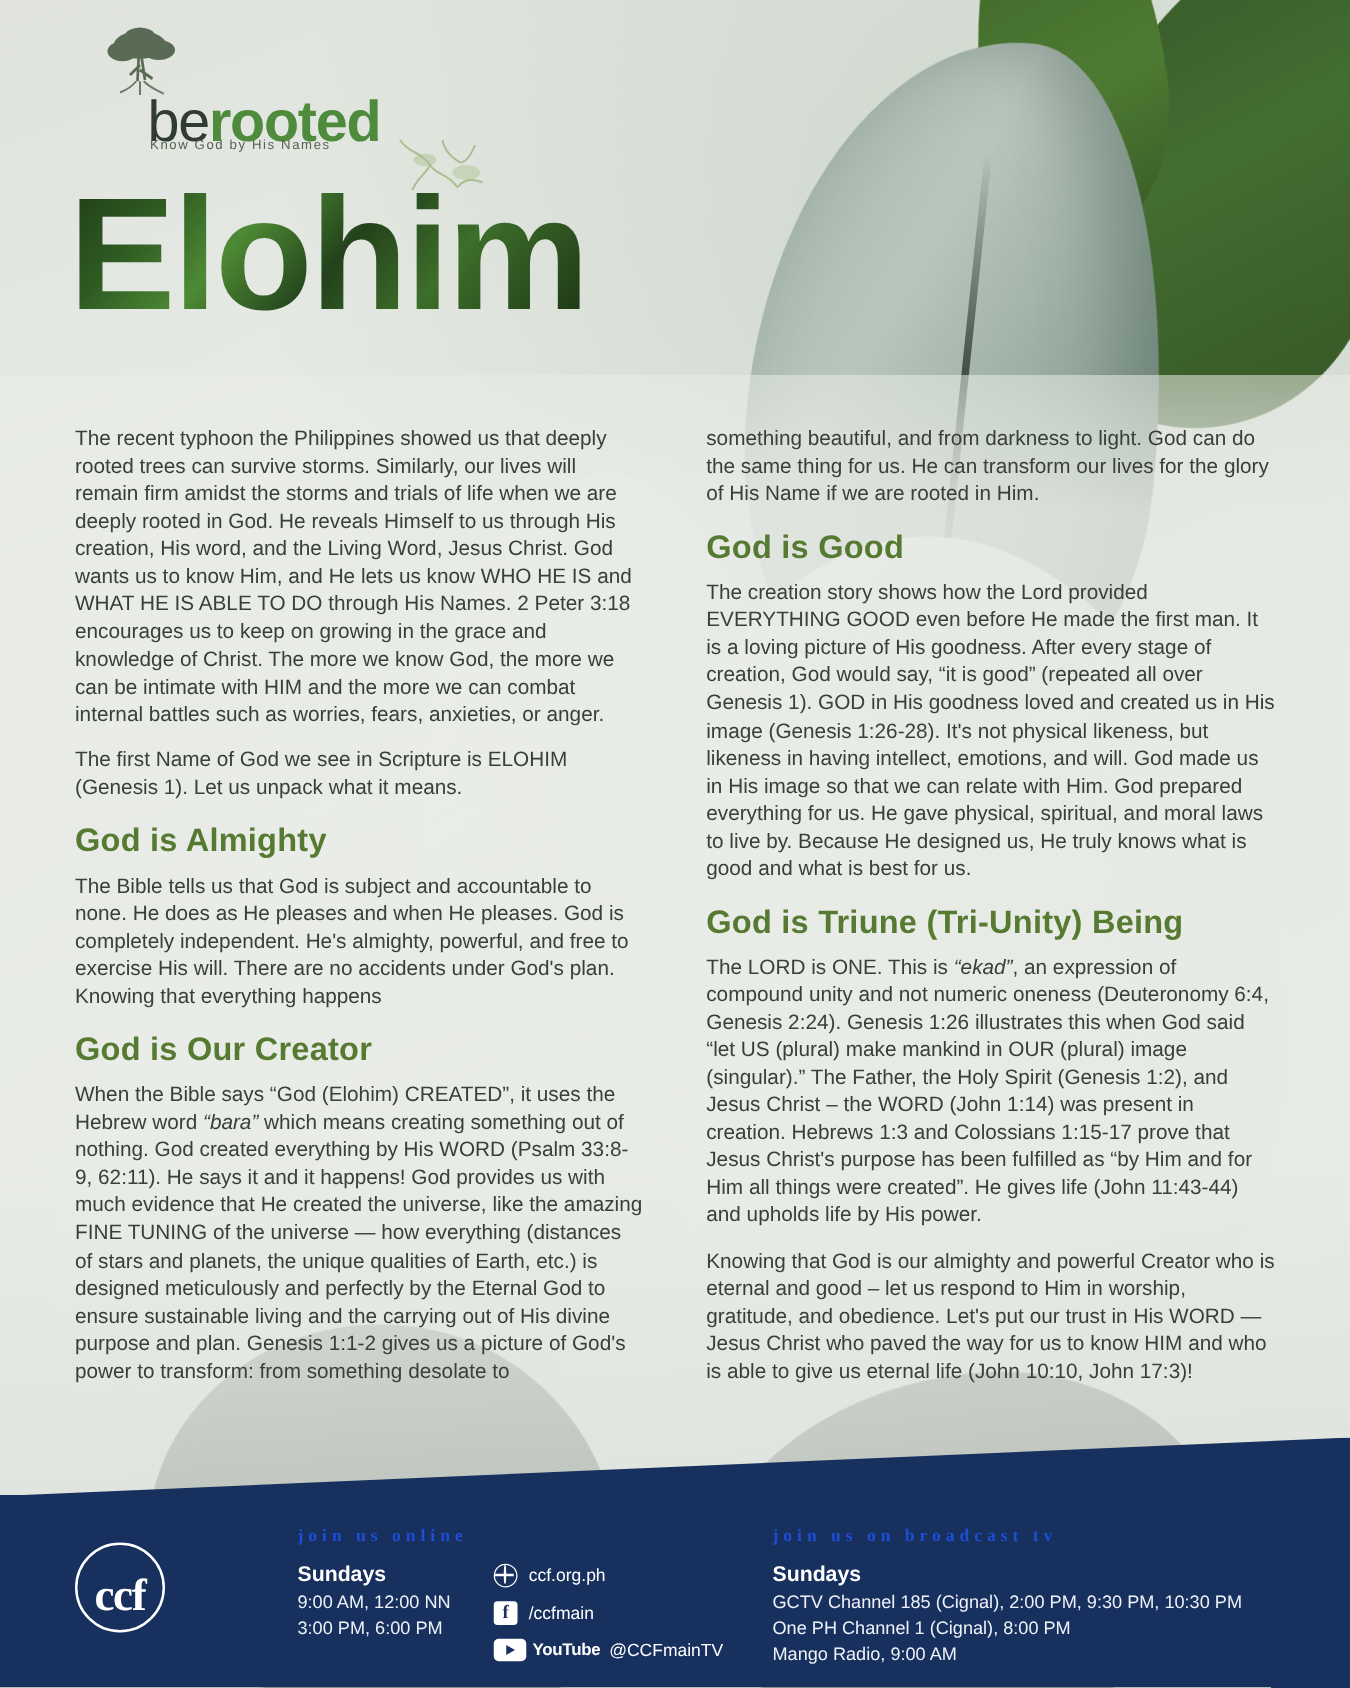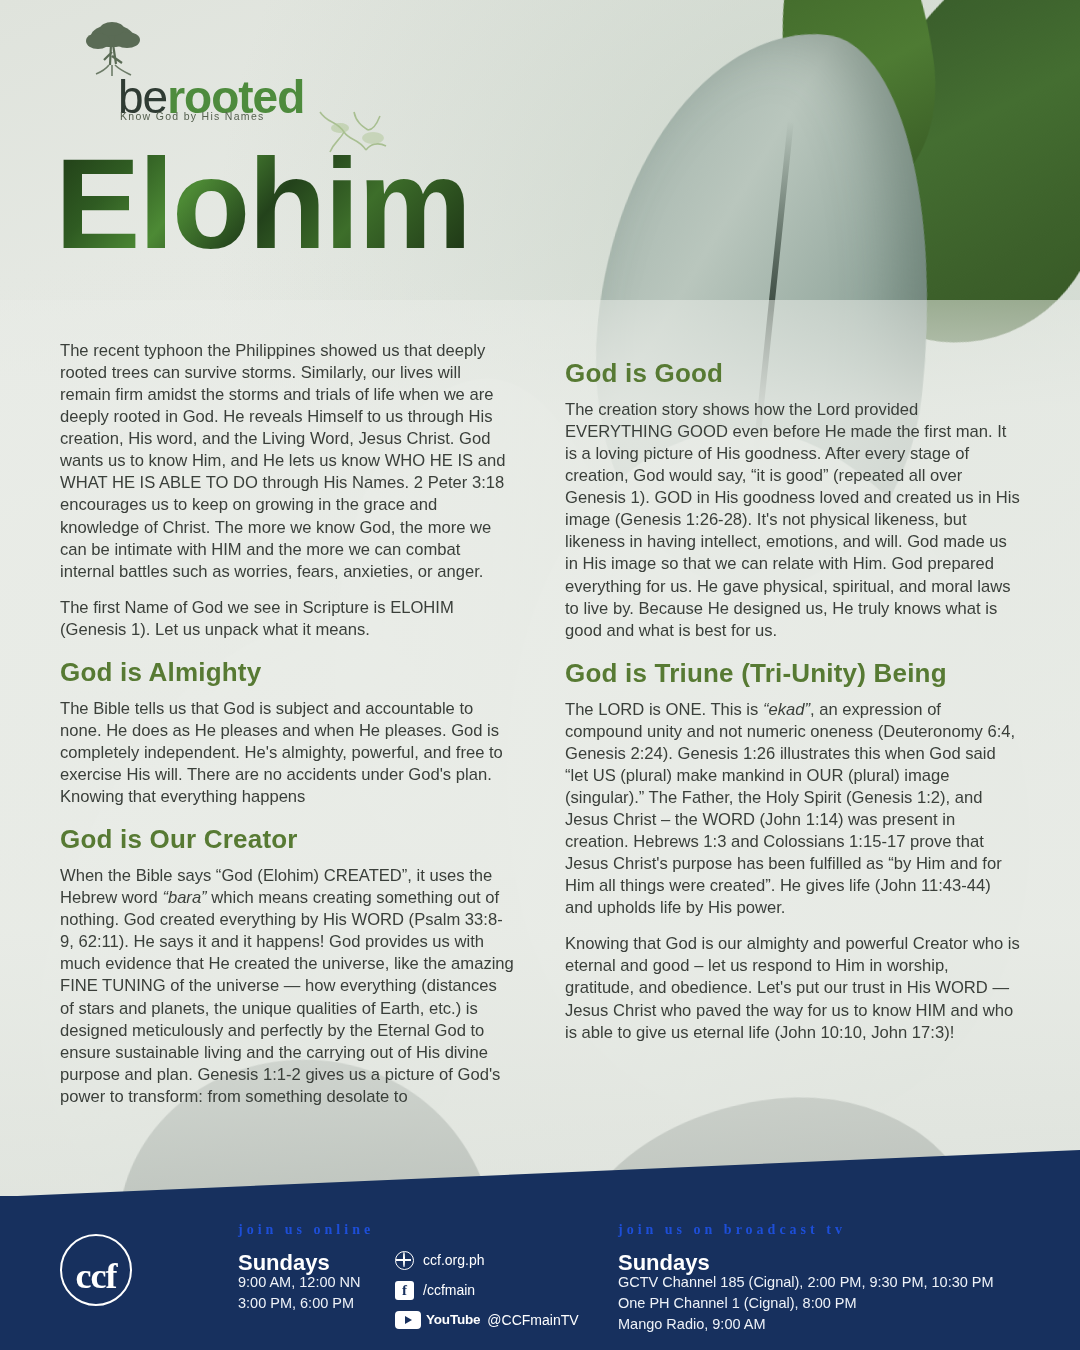--- a/index.html
+++ b/index.html
@@ -165,21 +165,21 @@
   .ccf-logo span {
     position:absolute; left:0; right:0; top:19px; text-align:center;
     font-size:36px; font-weight:700; letter-spacing:-1px; color:#fff;
     font-family:"Liberation Serif", serif;
   }
   .f-label {
     position:absolute; font-size:14px; font-weight:700; letter-spacing:4px; color:#1d4ed8;font-family:Liberation Serif, serif;
   }
   .f-online-label { left:238px; top:1222px; }
   .f-tv-label { left:618px; top:1222px; }
-  .f-sundays { position:absolute; font-size:22px; font-weight:700; color:#fff; }
+  .f-sundays { position:absolute; font-size:17px; font-weight:700; color:#fff; }
   .f-online-sundays { left:238px; top:1250px; }
   .f-tv-sundays { left:618px; top:1250px; }
   .f-times { position:absolute; left:238px; top:1272px; font-size:14.5px; line-height:1.45; color:#eef2f8; }
   .f-tv-lines { position:absolute; left:618px; top:1272px; font-size:14.5px; line-height:1.45; color:#eef2f8; }
   .f-tv-lines b { font-weight:400; }
   .f-social { position:absolute; left:395px; top:1248px; font-size:14px; line-height:1.0; color:#fff; }
   .soc-row { display:flex; align-items:center; height:24px; margin-bottom:6px; }
   .soc-ic { width:19px; height:19px; margin-right:9px; display:inline-block; flex:0 0 auto; }
   .ic-globe { border:1.8px solid #fff; border-radius:50%; position:relative; }
   .ic-globe:before { content:""; position:absolute; left:0; top:7.5px; width:15.4px; height:1.6px; background:#fff; }
@@ -235,20 +235,21 @@
     <div class="col col-left">
       <p class="body">The recent typhoon the Philippines showed us that deeply rooted trees can survive storms. Similarly, our lives will remain firm amidst the storms and trials of life when we are deeply rooted in God. He reveals Himself to us through His creation, His word, and the Living Word, Jesus Christ. God wants us to know Him, and He lets us know WHO HE IS and WHAT HE IS ABLE TO DO through His Names. 2 Peter 3:18 encourages us to keep on growing in the grace and knowledge of Christ. The more we know God, the more we can be intimate with HIM and the more we can combat internal battles such as worries, fears, anxieties, or anger.</p>
       <p class="body">The first Name of God we see in Scripture is ELOHIM (Genesis 1). Let us unpack what it means.</p>
       <h2 class="head">God is Almighty</h2>
       <p class="body">The Bible tells us that God is subject and accountable to none. He does as He pleases and when He pleases. God is completely independent. He's almighty, powerful, and free to exercise His will. There are no accidents under God's plan. Knowing that everything happens</p>
       <h2 class="head">God is Our Creator</h2>
       <p class="body"><span>When the Bible says “God (Elohim) CREATED”, it uses the Hebrew word </span><em>“bara”</em><span> which means creating something out of nothing. God created everything by His WORD (Psalm 33:8-9, 62:11). He says it and it happens! God provides us with much evidence that He created the universe, like the amazing FINE TUNING of the universe — how everything (distances of stars and planets, the unique qualities of Earth, etc.) is designed meticulously and perfectly by the Eternal God to ensure sustainable living and the carrying out of His divine purpose and plan. Genesis 1:1-2 gives us a picture of God's power to transform: from something desolate to</span></p>
     </div>
 
     <div class="col col-right">
+      <p class="body">something beautiful, and from darkness to light. God can do the same thing for us. He can transform our lives for the glory of His Name if we are rooted in Him.</p>
       <h2 class="head">God is Good</h2>
       <p class="body">The creation story shows how the Lord provided EVERYTHING GOOD even before He made the first man. It is a loving picture of His goodness. After every stage of creation, God would say, “it is good” (repeated all over Genesis 1). GOD in His goodness loved and created us in His image (Genesis 1:26-28). It's not physical likeness, but likeness in having intellect, emotions, and will. God made us in His image so that we can relate with Him. God prepared everything for us. He gave physical, spiritual, and moral laws to live by. Because He designed us, He truly knows what is good and what is best for us.</p>
       <h2 class="head">God is Triune (Tri-Unity) Being</h2>
       <p class="body"><span>The LORD is ONE. This is </span><em>“ekad”</em><span>, an expression of compound unity and not numeric oneness (Deuteronomy 6:4, Genesis 2:24). Genesis 1:26 illustrates this when God said “let US (plural) make mankind in OUR (plural) image (singular).” The Father, the Holy Spirit (Genesis 1:2), and Jesus Christ – the WORD (John 1:14) was present in creation. Hebrews 1:3 and Colossians 1:15-17 prove that Jesus Christ's purpose has been fulfilled as “by Him and for Him all things were created”. He gives life (John 11:43-44) and upholds life by His power.</span></p>
       <p class="body">Knowing that God is our almighty and powerful Creator who is eternal and good – let us respond to Him in worship, gratitude, and obedience. Let's put our trust in His WORD — Jesus Christ who paved the way for us to know HIM and who is able to give us eternal life (John 10:10, John 17:3)!</p>
     </div>
 
   </div>
 
   <div class="footer-slant"></div>

